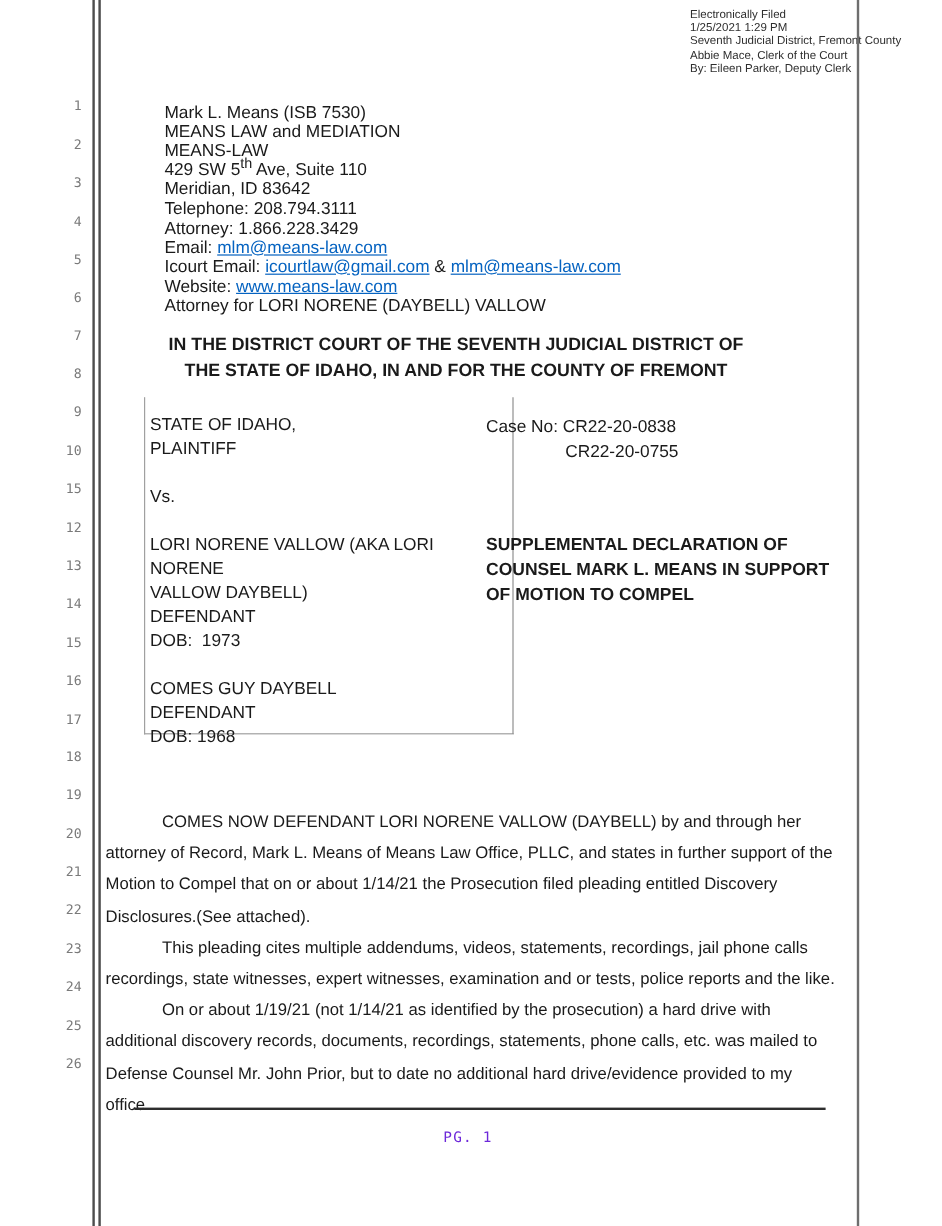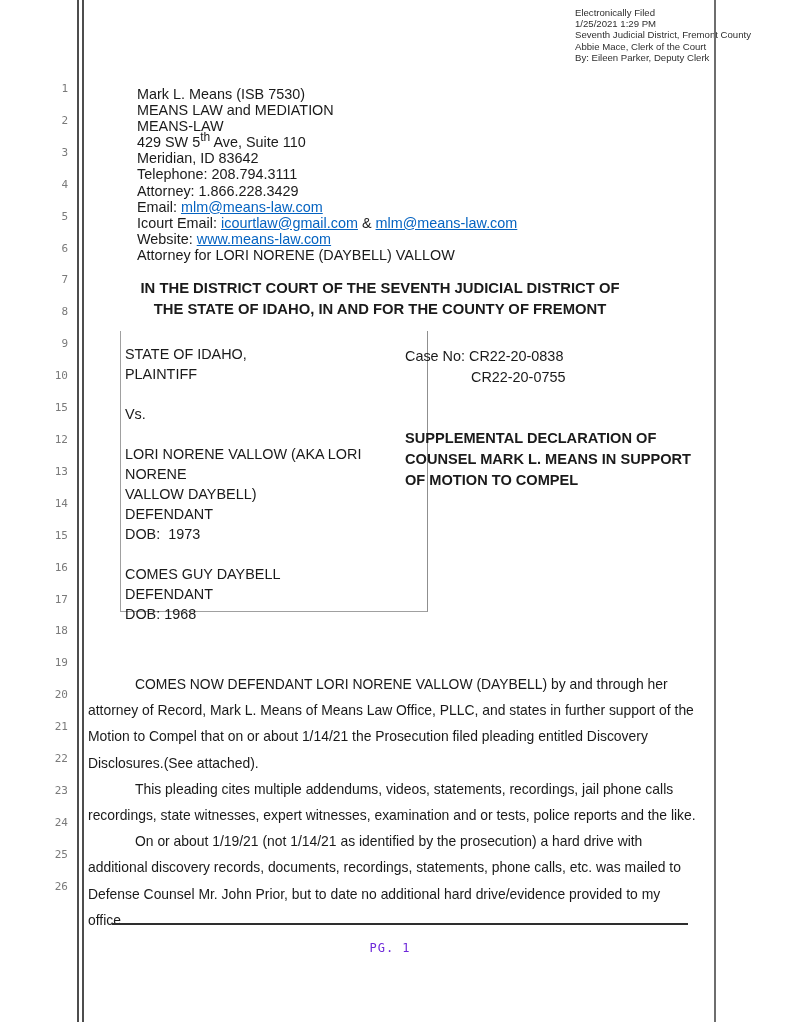--- a/index.html
+++ b/index.html
@@ -113,21 +113,21 @@
 
   
   .case-info {
     position: absolute;
     left: 405px; top: 346px;
     width: 296px;
   }
   .case-line { font-size: 14.4px; line-height: 21px; white-space: pre-wrap; }
   .case-line.indent { padding-left: 66px; }
   .doc-title {
-    margin-top: 40px;
+    margin-top: 56px;
     font-weight: bold;
     font-size: 14.6px;
     line-height: 20.8px;
   }
 
   
   .body-text {
     position: absolute;
     left: 88px; top: 671px;
     width: 612px;

